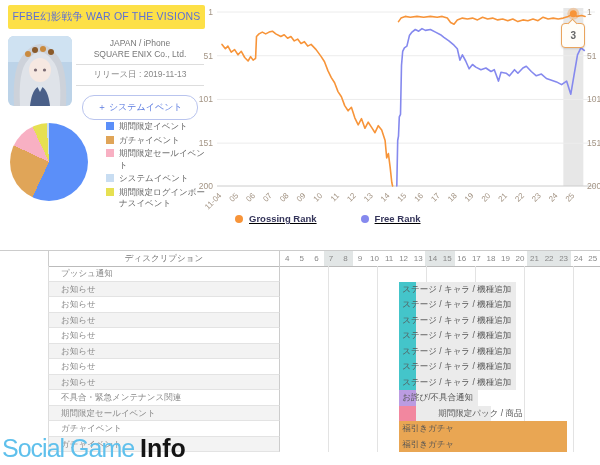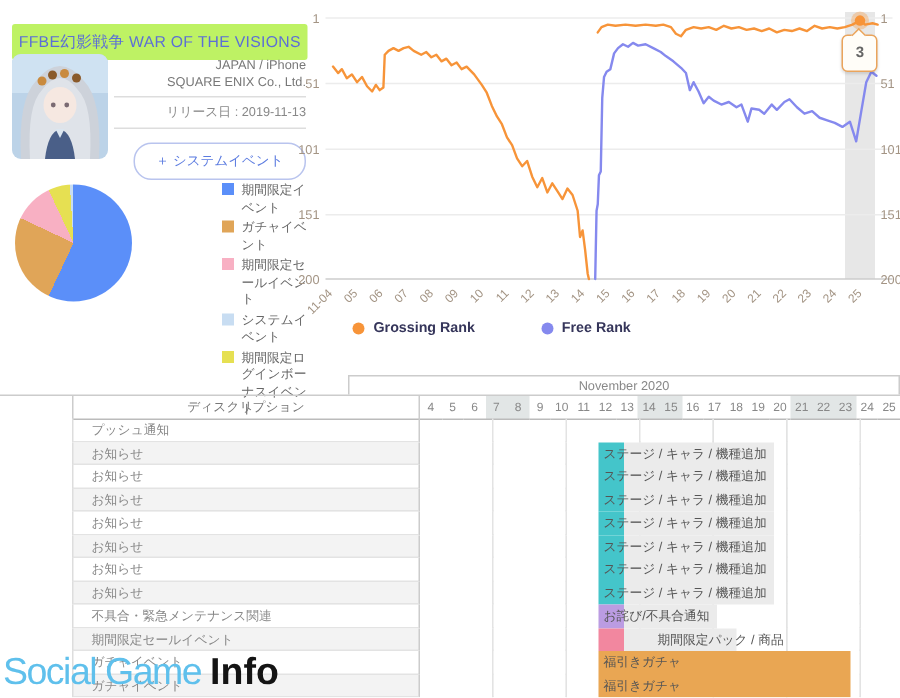--- a/index.html
+++ b/index.html
@@ -1,39 +1,39 @@
 <!DOCTYPE html>
 <html><head>
 <meta charset="utf-8">
 <style>
   * { margin:0; padding:0; box-sizing:border-box; }
   body { font-family:"Liberation Sans", sans-serif; background:#fff; }
   #stage { position:relative; width:600px; height:465px; background:#fff; overflow:hidden; }
 
   
   .app-header { position:absolute; left:8px; top:5px; width:197px; height:24px;
-    background:#bef264; border-radius:2px; display:flex; align-items:center; justify-content:center;
-    color:#5c6fd6; font-size:10.5px; letter-spacing:.2px;margin-top:11px; }
+    background:#fde047; border-radius:2px; display:flex; align-items:center; justify-content:center;
+    color:#5c6fd6; font-size:10.5px; letter-spacing:.2px; }
   .app-icon { position:absolute; left:8px; top:36px; width:64px; height:70px; border-radius:6px; overflow:hidden; }
-  .app-info { position:absolute; left:76px; top:38px; width:128px; text-align:right; }
+  .app-info { position:absolute; left:76px; top:38px; width:128px; text-align:center; }
   .app-info .line { font-size:8.5px; color:#777; line-height:11px; }
   .app-info hr { border:none; border-top:1px solid #ddd; margin:4px 0; }
   .release { font-size:8.5px; color:#888; }
   .add-btn { margin-top:5px; display:inline-block; border:1px solid #b9c4ee; border-radius:12px;
     color:#5b7be0; font-size:9px; padding:5px 14px; background:#fff; cursor:pointer; }
 
   
   .pie { position:absolute; left:10px; top:123px; width:78px; height:78px; border-radius:50%; }
   .pie-legend { position:absolute; left:106px; top:121px; width:102px; }
-  .pie-legend .item { display:flex; font-size:8.5px; color:#666; line-height:11.5px; margin-bottom:2px;margin-left:42px; }
+  .pie-legend .item { display:flex; font-size:8.5px; color:#666; line-height:11.5px; margin-bottom:2px; }
   .pie-legend .sw { flex:0 0 8px; width:8px; height:8px; margin:1px 5px 0 0; }
 
   
   .chart-panel { position:absolute; left:195px; top:0; width:405px; height:246px; }
-  .legend { position:absolute; left:40px; top:213px; display:flex; gap:44px; }
+  .legend { position:absolute; left:40px; top:213px; display:flex; gap:44px;text-decoration:underline; }
   .legend .item { display:flex; align-items:center; font-size:9.5px; font-weight:bold; color:#35355a; }
   .legend .dot { width:8px; height:8px; border-radius:50%; margin-right:6px; }
   .tooltip { position:absolute; width:24px; height:25px; border:1px solid #eaa45c; border-radius:4px;
     background:#fffdf8; box-shadow:0 1px 2px rgba(0,0,0,.12); display:flex; align-items:center; justify-content:center;
     font-size:10px; font-weight:bold; color:#666; }
   .tooltip .arrow { position:absolute; top:-4px; left:50%; width:7px; height:7px; margin-left:-4px;
     background:#fffdf8; border-left:1px solid #eaa45c; border-top:1px solid #eaa45c; transform:rotate(45deg); }
 
   
   .evt-table { position:absolute; left:0; top:250px; width:600px; }
@@ -177,24 +177,20 @@
           <span>Grossing Rank</span>
         </div>
         <div class="item">
           <span class="dot" style="background: rgb(133, 137, 238);"></span>
           <span>Free Rank</span>
         </div>
       </div>
   </div>
 
   <div class="evt-table" id="evt-table">
-    <div class="month-row">
-      <div></div>
-      <div class="month-cell">November 2020</div>
-    </div>
     <div class="t-row head-row" id="day-header-row">
       <div class="desc">ディスクリプション</div>
     <div class="day">4</div>
         <div class="day">5</div>
         <div class="day">6</div>
         <div class="day wk">7</div>
         <div class="day wk">8</div>
         <div class="day">9</div>
         <div class="day">10</div>
         <div class="day">11</div>

